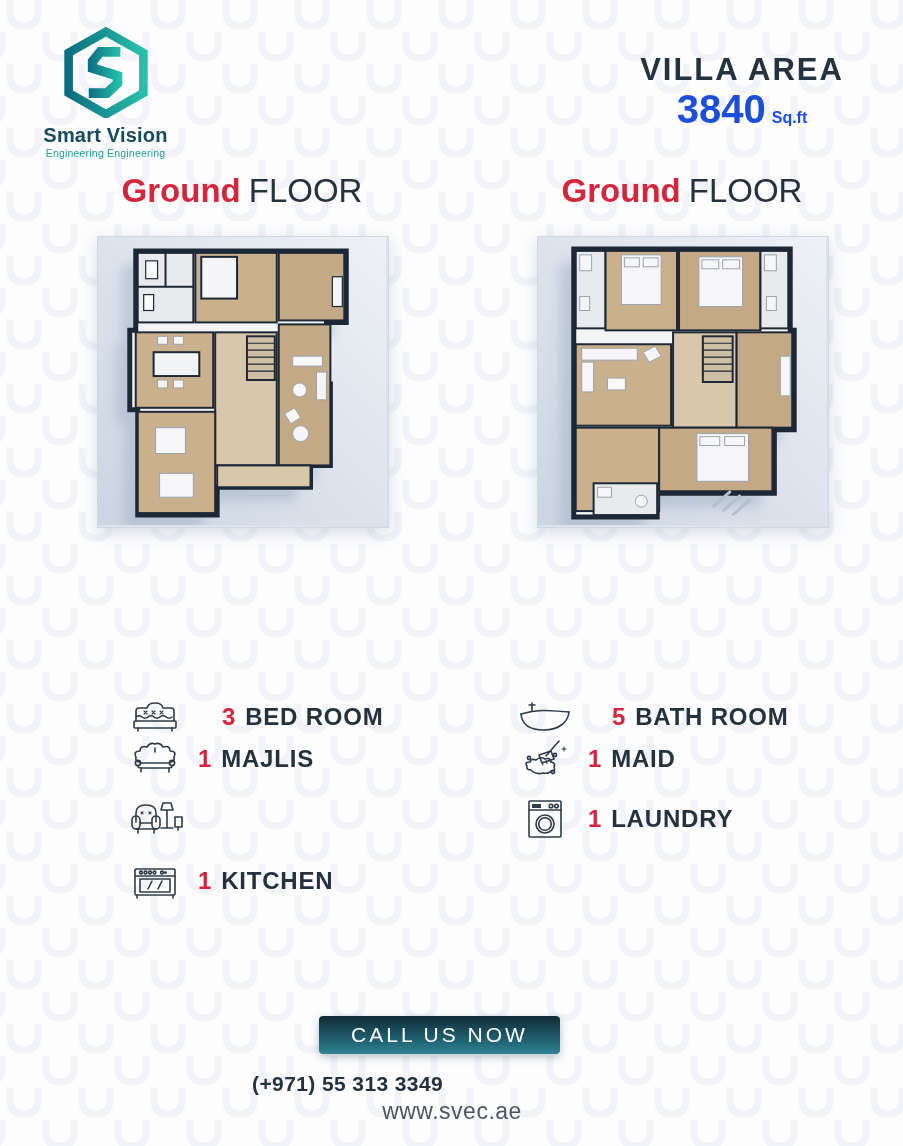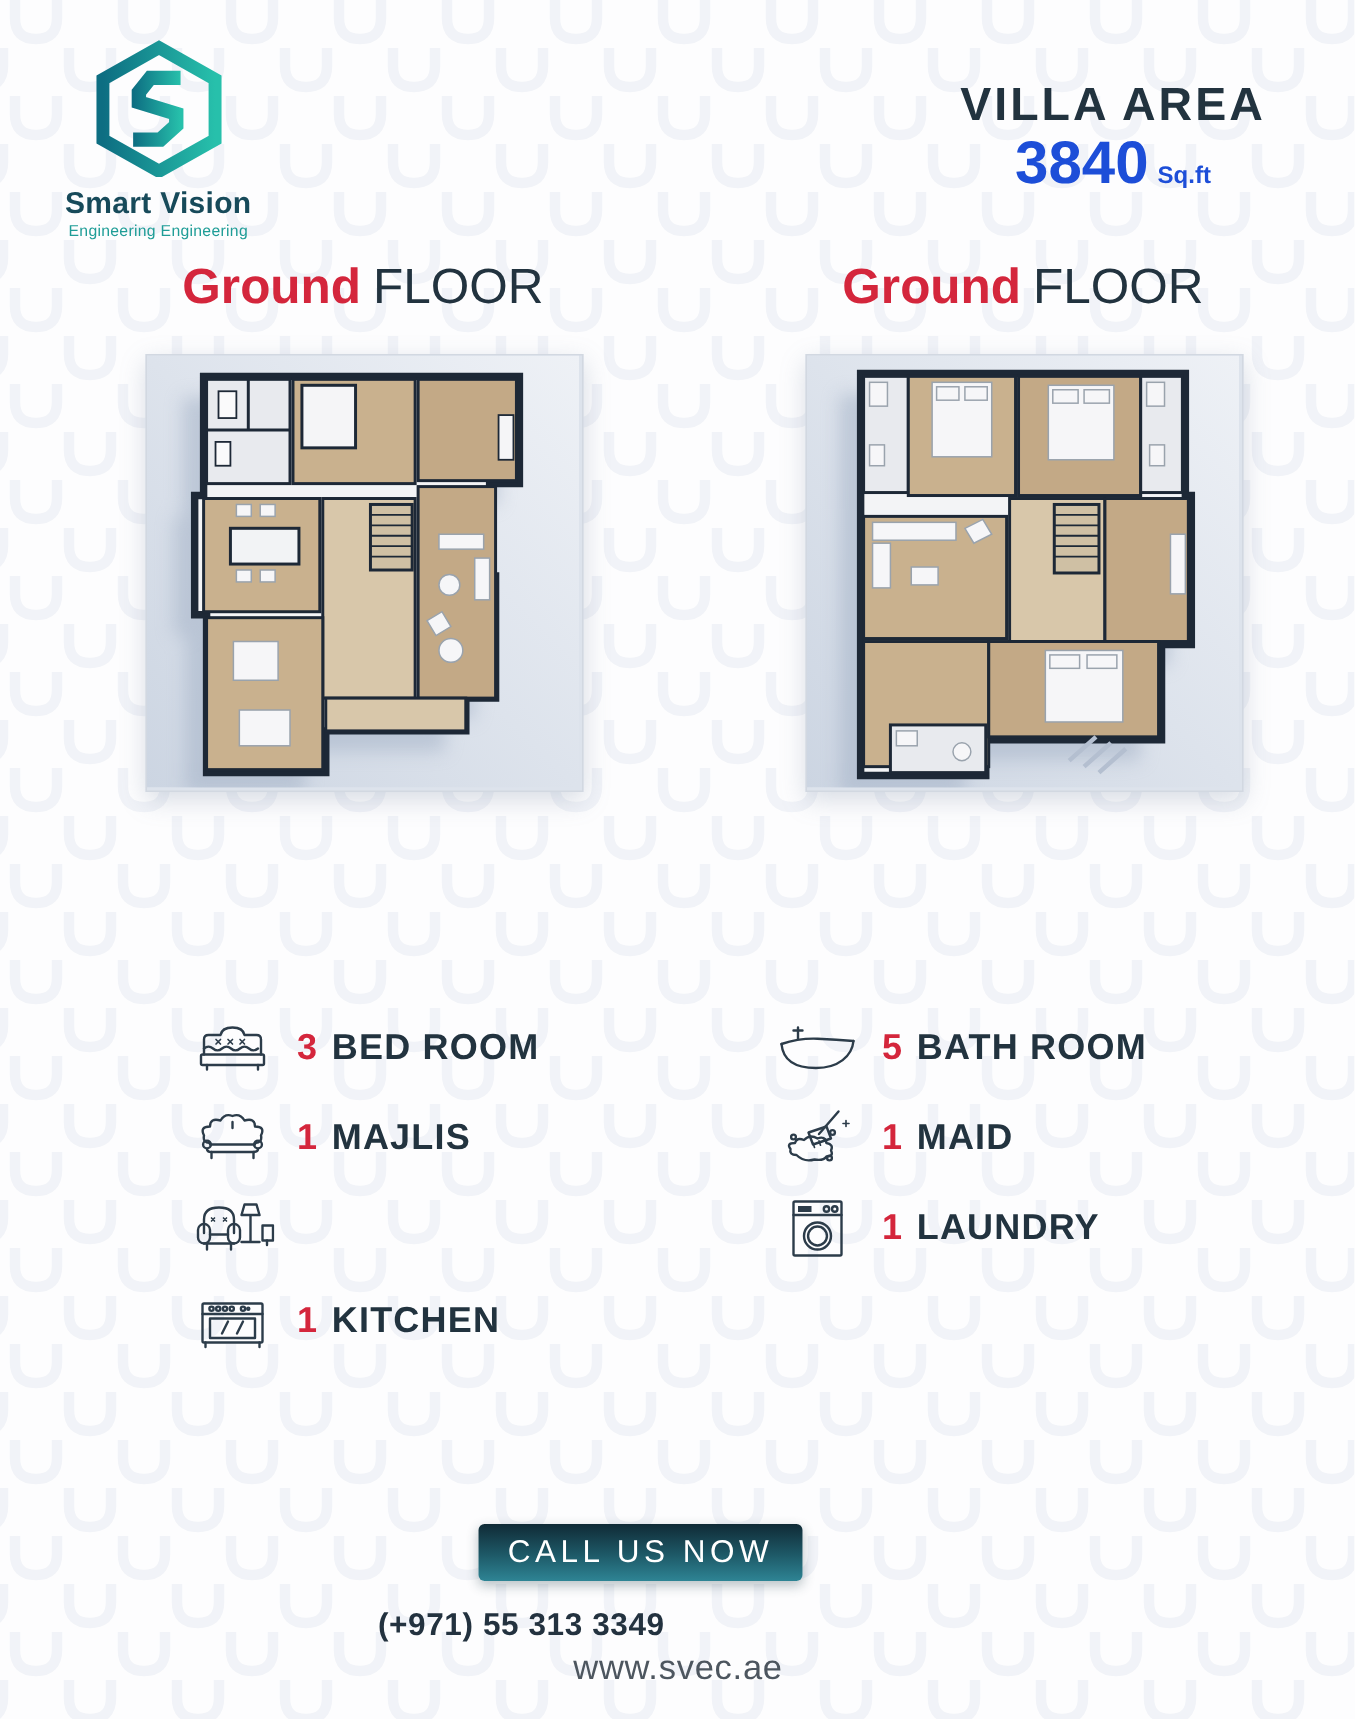--- a/index.html
+++ b/index.html
@@ -35,25 +35,25 @@
   .plan-first{left:537px;}
   .plan-card svg{display:block;}
 
   
   .feature-row{position:absolute;height:60px;display:flex;align-items:center;z-index:1;}
   .feature-icon{width:62px;display:flex;justify-content:center;align-items:center;flex:none;}
   .feature-text{margin-left:12px;font-size:24px;font-weight:800;letter-spacing:.8px;white-space:nowrap;}
   .feature-text .num{color:#d4263c;margin-right:9px;}
   .col-left{left:124px;}
   .col-right{left:514px;}
-  .row-0{top:669px;} .row-1{top:729px;} .row-2{top:789px;} .row-3{top:851px;}
+  .row-0{top:687px;gap:24px;} .row-1{top:729px;} .row-2{top:789px;} .row-3{top:851px;}
   .icon-stroke{stroke:#2c3c4a;fill:none;stroke-width:1.6;stroke-linecap:round;stroke-linejoin:round;}
 
   
-  .cta-button{left:319px;top:1016px;width:216px;height:38px;border:none;border-radius:4px;
+  .cta-button{left:319px;top:1016px;width:241px;height:38px;border:none;border-radius:4px;
     background:linear-gradient(180deg,#102b36 0%,#1e5a68 55%,#2e8494 100%);
     color:#ffffff;font-family:"Liberation Sans",sans-serif;
     font-size:21px;letter-spacing:3px;font-weight:400;cursor:pointer;
     display:flex;align-items:center;justify-content:center;
     box-shadow:0 3px 8px rgba(30,60,70,.3);}
   .phone{left:252px;top:1072px;width:400px;text-align:left;font-size:21px;font-weight:600;
     color:#23323f;letter-spacing:.4px;}
   .website{left:252px;top:1098px;width:400px;text-align:center;font-size:23px;font-weight:400;
     color:#4d565f;letter-spacing:.5px;text-decoration:none;display:block;}
 </style>

